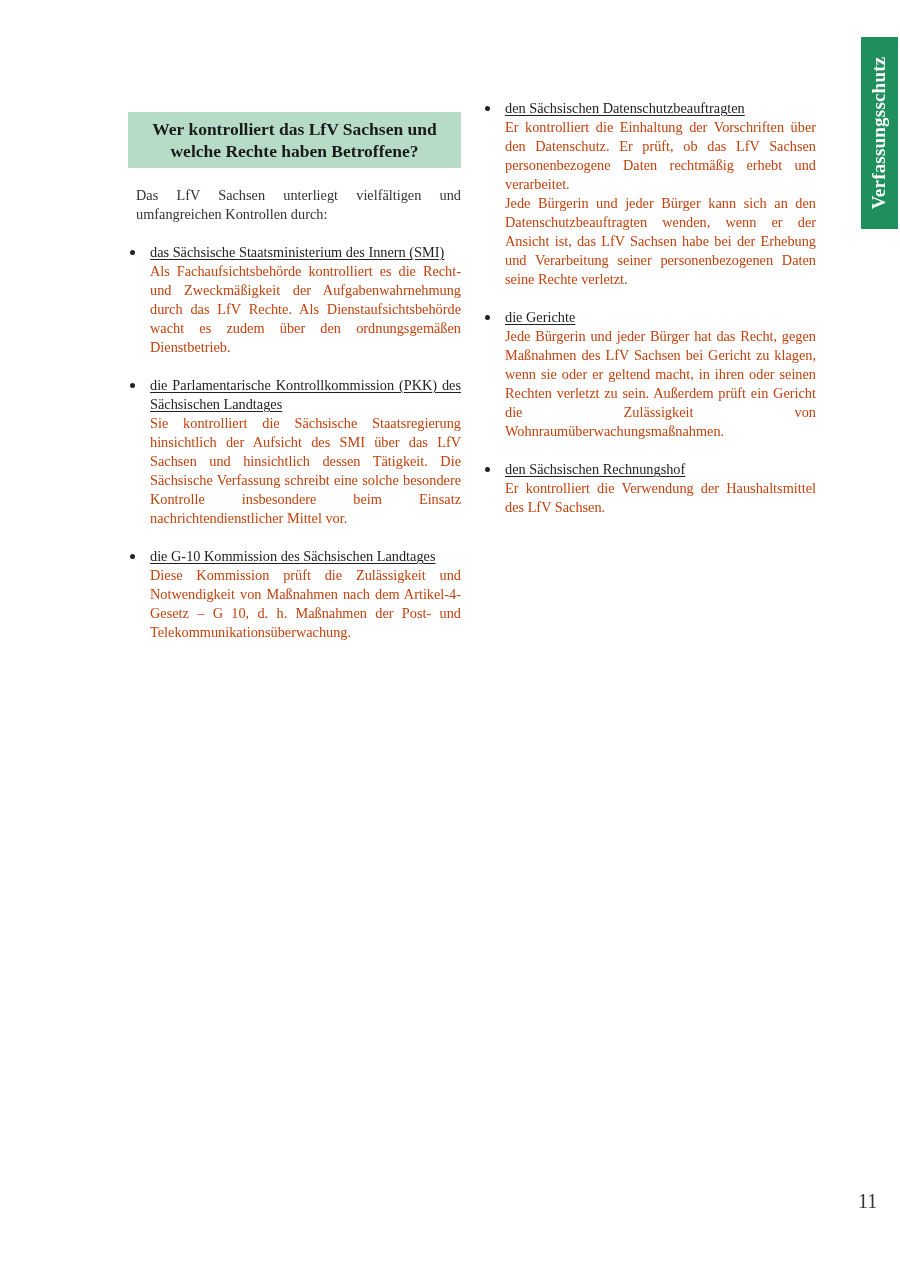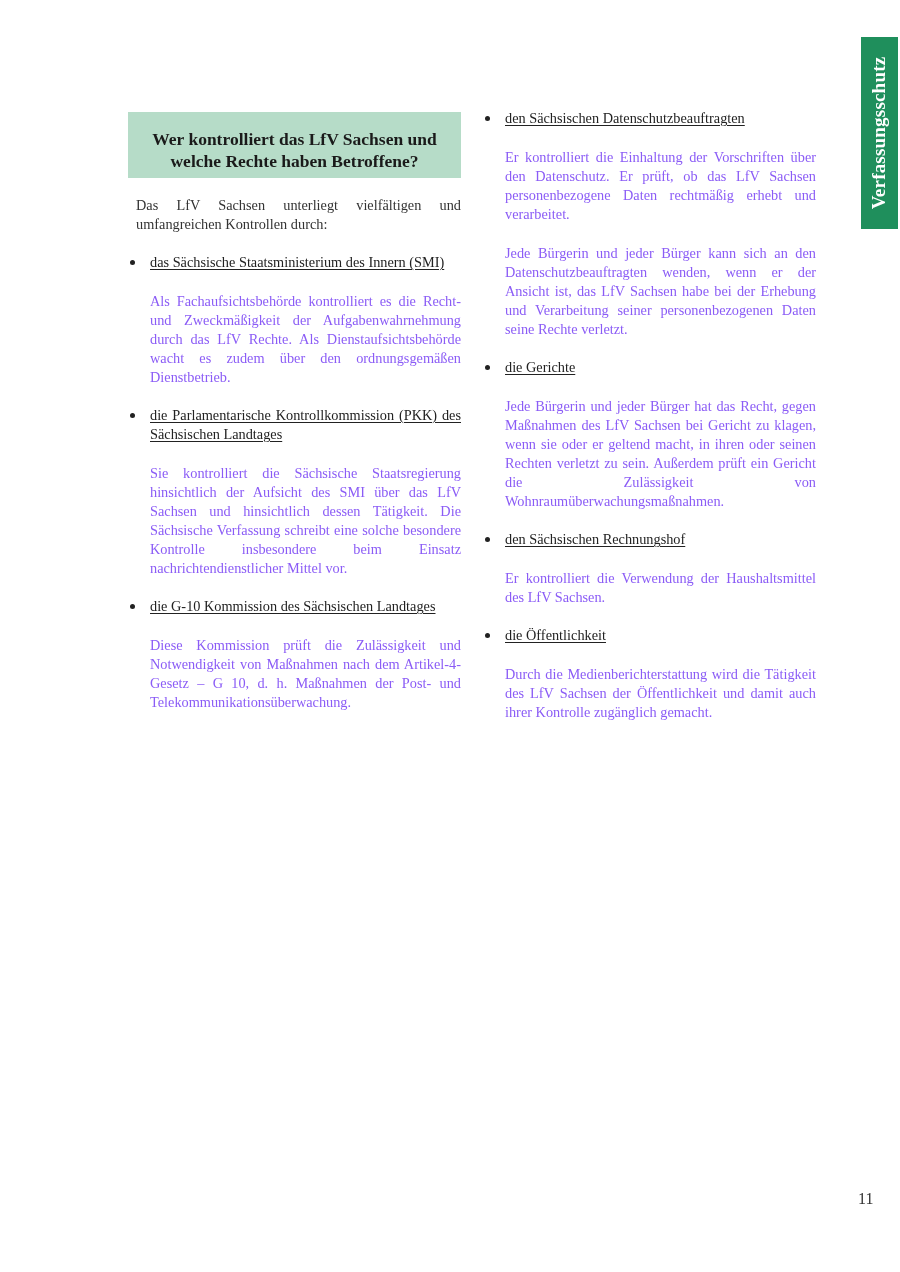--- a/index.html
+++ b/index.html
@@ -41,25 +41,25 @@
       display: block;
     }
     .col {
       position: absolute;
       top: 112px;
       width: 333px;
       font-size: 14.3px;
       line-height: 19px;
     }
     .col-left { left: 128px; }
-    .col-right { left: 483px; top: 109px; }
+    .col-right { left: 483px; top: 99px; }
 
     .heading-box {
       background: #b6dcc8;
-      padding: 16px 8px 6px 8px;
+      padding: 6px 8px 6px 8px;
       height: 44px;
       text-align: center;
       font-weight: bold;
       font-size: 17.5px;
       line-height: 22px;
       color: #1a1a1a;
       margin-bottom: 18px;
     }
     .intro {
       text-align: justify;
@@ -83,28 +83,27 @@
     }
     .item-title {
       display: inline;
       text-decoration: underline;
       text-underline-offset: 2px;
       text-decoration-thickness: 1px;
       color: #222;
     }
     .item-text {
       display: block;
-      color: #8b5cf6;
-      margin-top: 20px;
+      color: #c2410c;
     }
     .page-number {
       position: absolute;
       left: 858px;
       top: 1190px;
-      font-size: 16px;
+      font-size: 20px;
       color: #333;
     }
   </style>
 </head>
 <body>
 
 <div class="page">
 
   <div class="side-tab">
     <span class="side-tab-label">Verfassungsschutz</span>
@@ -150,22 +149,17 @@
       <span class="item-title">die Gerichte</span>
       <span class="item-text">Jede Bürgerin und jeder Bürger hat das Recht, gegen Maßnahmen des LfV Sachsen bei Gericht zu klagen, wenn sie oder er geltend macht, in ihren oder seinen Rechten verletzt zu sein. Außerdem prüft ein Gericht die Zulässigkeit von Wohnraumüberwachungsmaßnahmen.</span>
     </div>
 
     <div class="item">
       <span class="bullet"></span>
       <span class="item-title">den Sächsischen Rechnungshof</span>
       <span class="item-text">Er kontrolliert die Verwendung der Haushaltsmittel des LfV Sachsen.</span>
     </div>
 
-    <div class="item">
-      <span class="bullet"></span>
-      <span class="item-title">die Öffentlichkeit</span>
-      <span class="item-text">Durch die Medienberichterstattung wird die Tätigkeit des LfV Sachsen der Öffentlichkeit und damit auch ihrer Kontrolle zugänglich gemacht.</span>
-    </div>
   </div>
 
   <div class="page-number">11</div>
 
 </div>
 
 </body></html>

